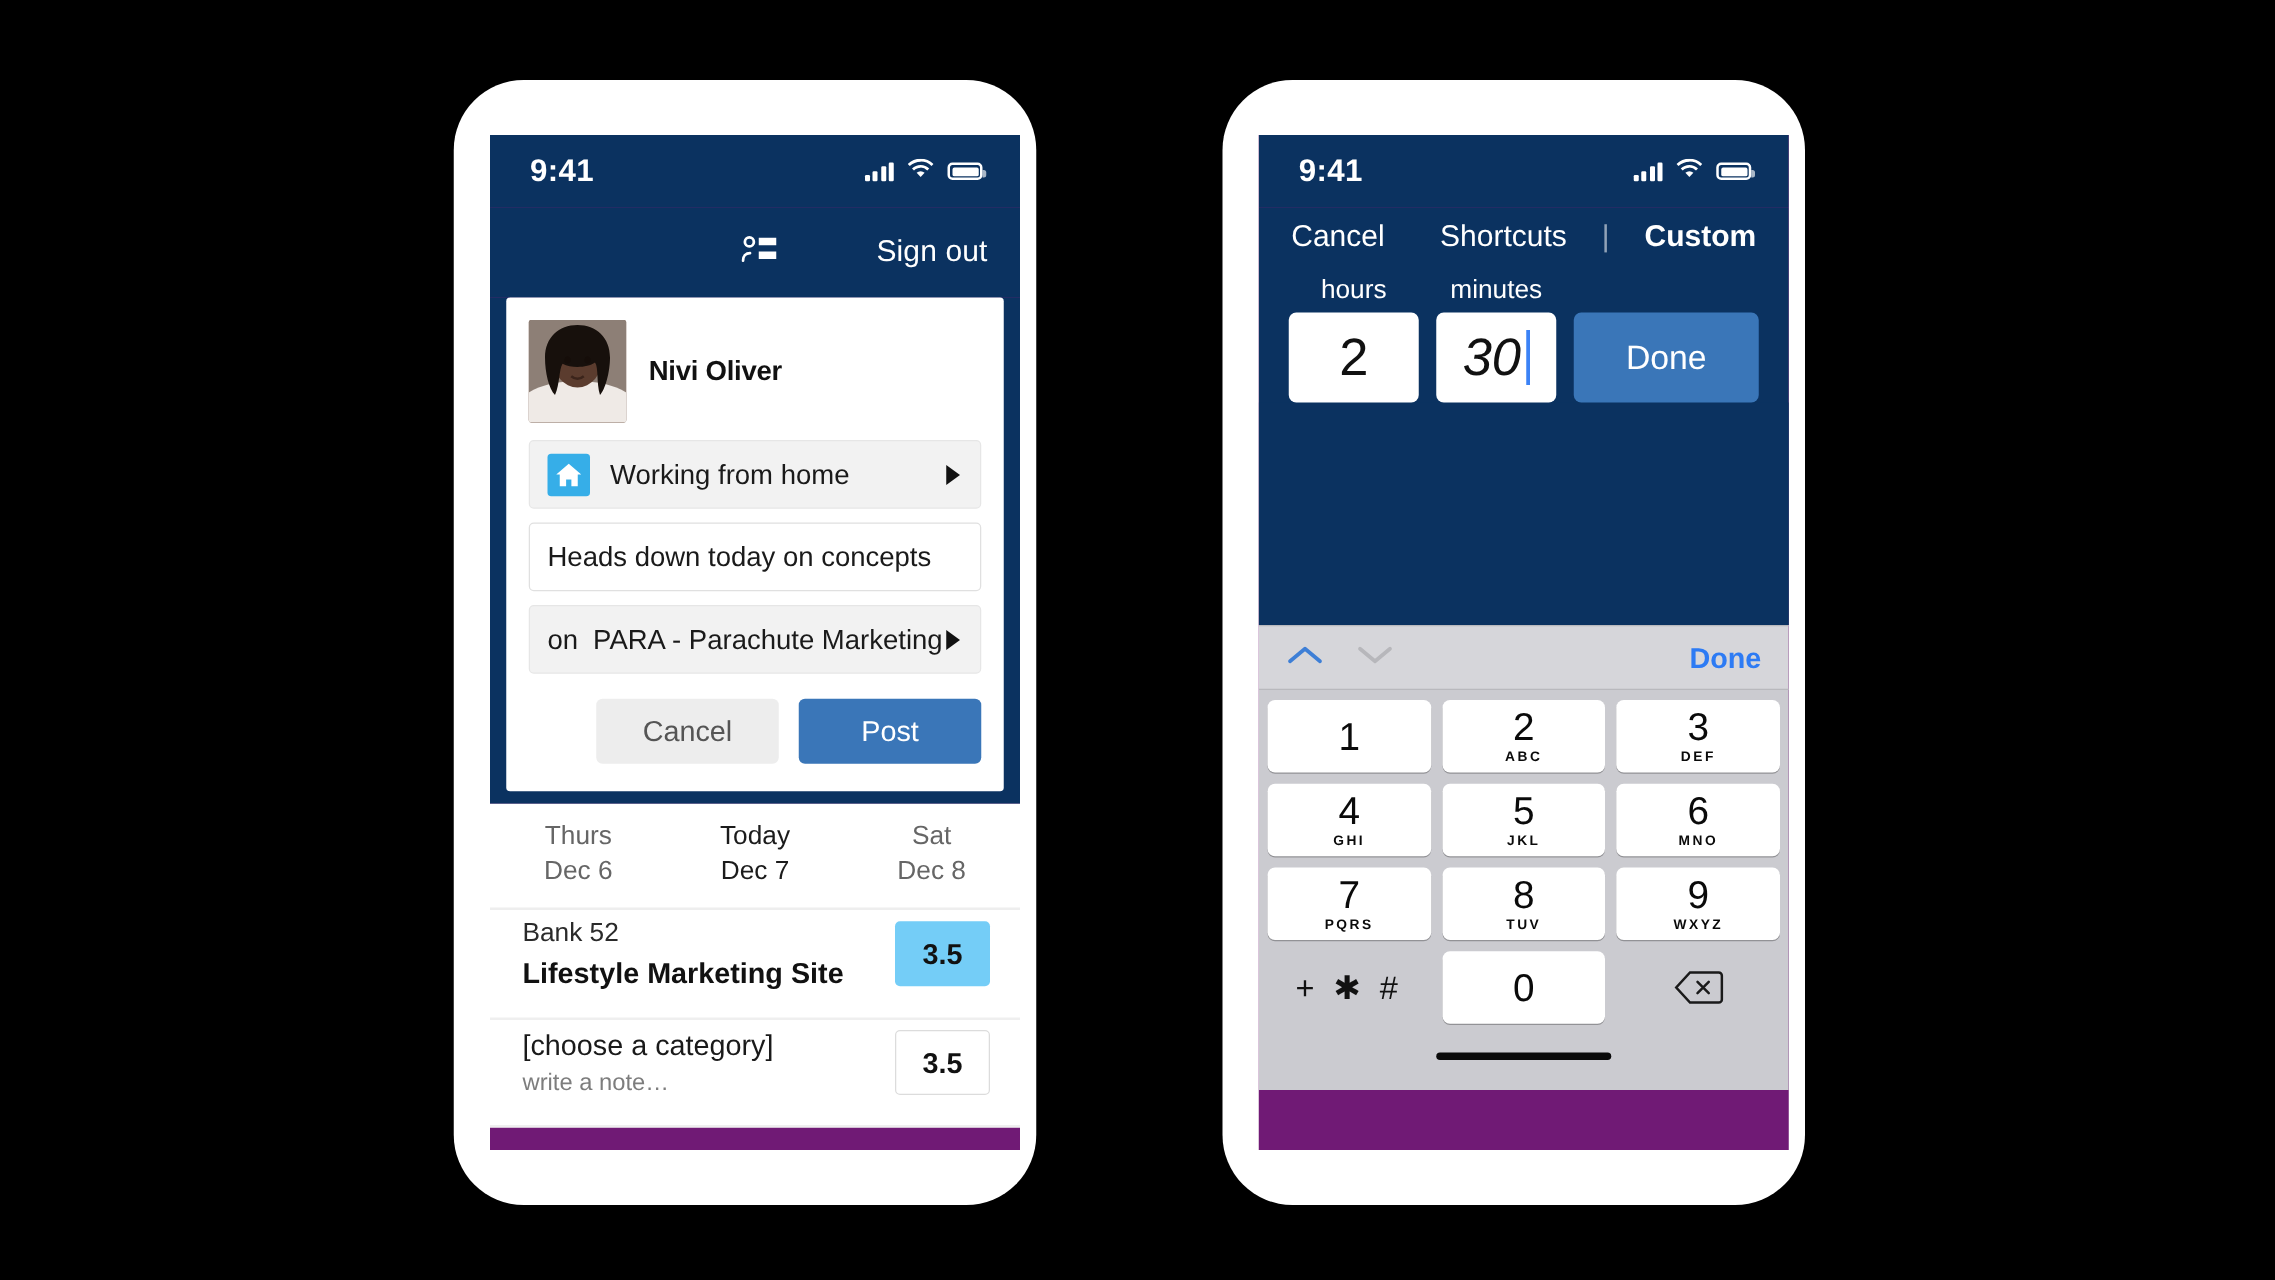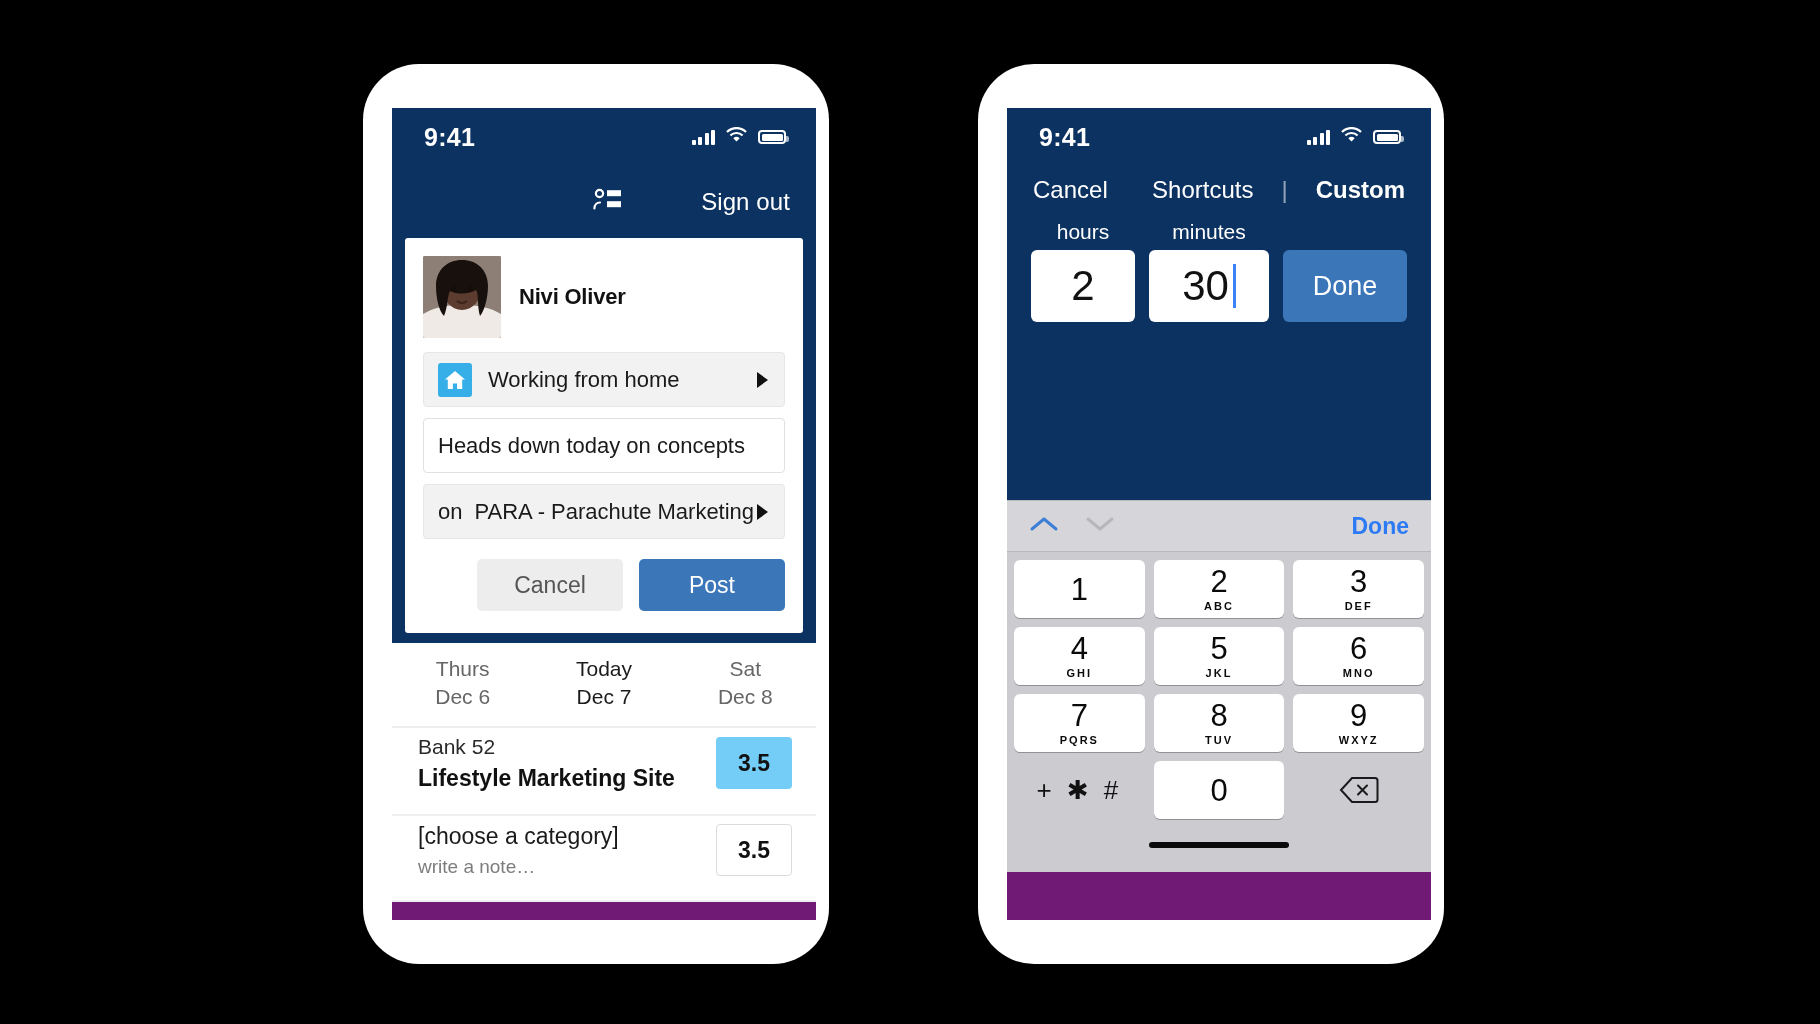--- a/index.html
+++ b/index.html
@@ -102,21 +102,21 @@
   .r-nav .left { font-size:24px; }
   .r-nav .right { font-size:24px; display:flex; align-items:center; gap:28px; }
   .r-nav .right .sep { opacity:.55; }
   .r-nav .right .cust { font-weight:bold; }
 
   .time-row { display:flex; align-items:flex-end; gap: 14px; padding: 10px 24px 0; }
   .tcell .lbl { color:#fff; font-size:21px; text-align:center; margin-bottom:6px; }
   .tbox { background:#fff; border-radius:6px; height: 72px; width: 104px;
           display:flex; align-items:center; justify-content:center;
           font-size:42px; color:#111; position:relative; }
-  .tbox.min { width: 120px; }
+  .tbox.min { width: 96px; font-style: italic; }
   .cursor { width:3px; height:44px; background:#3b82f6; margin-left:4px; display:inline-block; }
   .done-btn { background:#3a76b8; color:#fff; border-radius:6px; height:72px;
               width: 150px; display:flex; align-items:center; justify-content:center;
               font-size: 27px; }
   .r-filler { background:#0b3260; height: 178px; }
 
   
   .kb-bar { background:#d6d6da; height: 52px; display:flex; align-items:center;
             justify-content:space-between; padding: 0 22px;
             border-top:1px solid #b9b9bd; border-bottom:1px solid #b9b9bd;}

